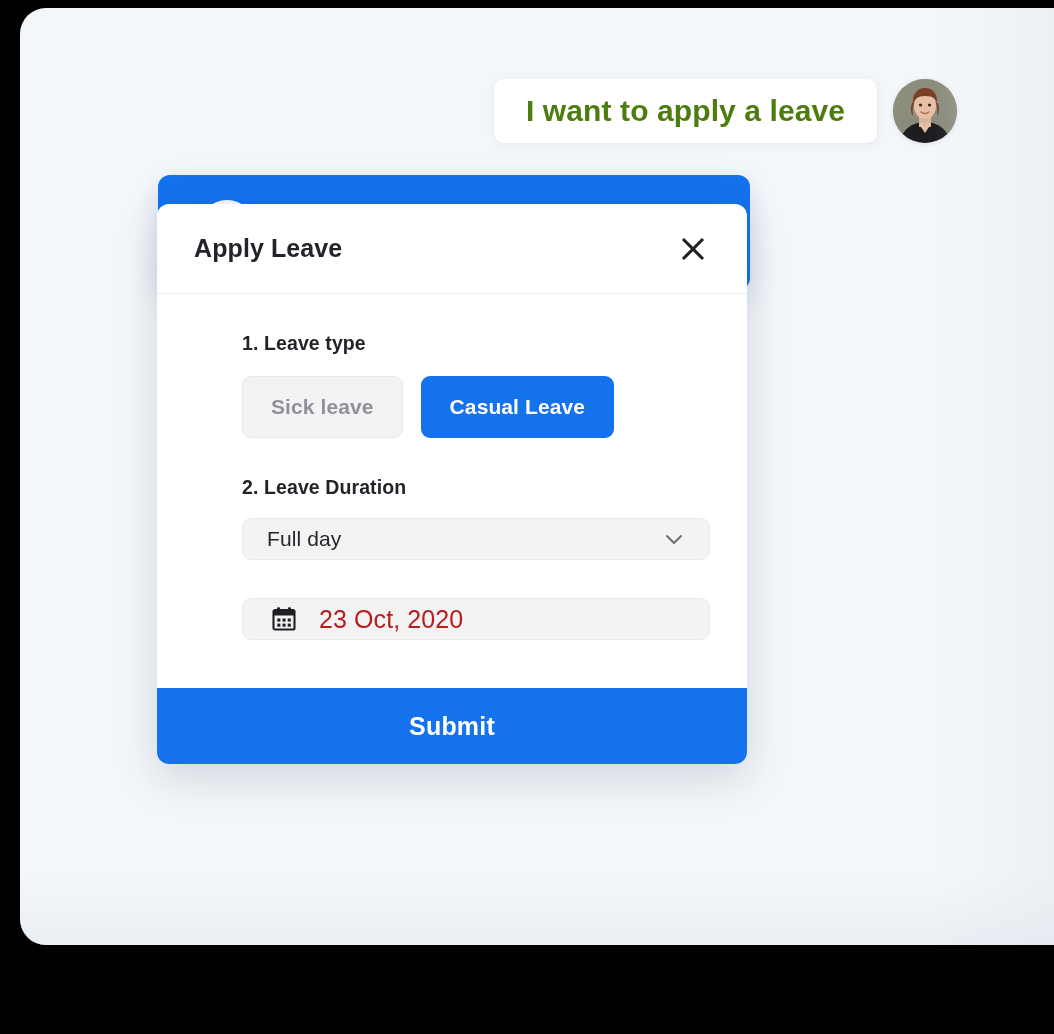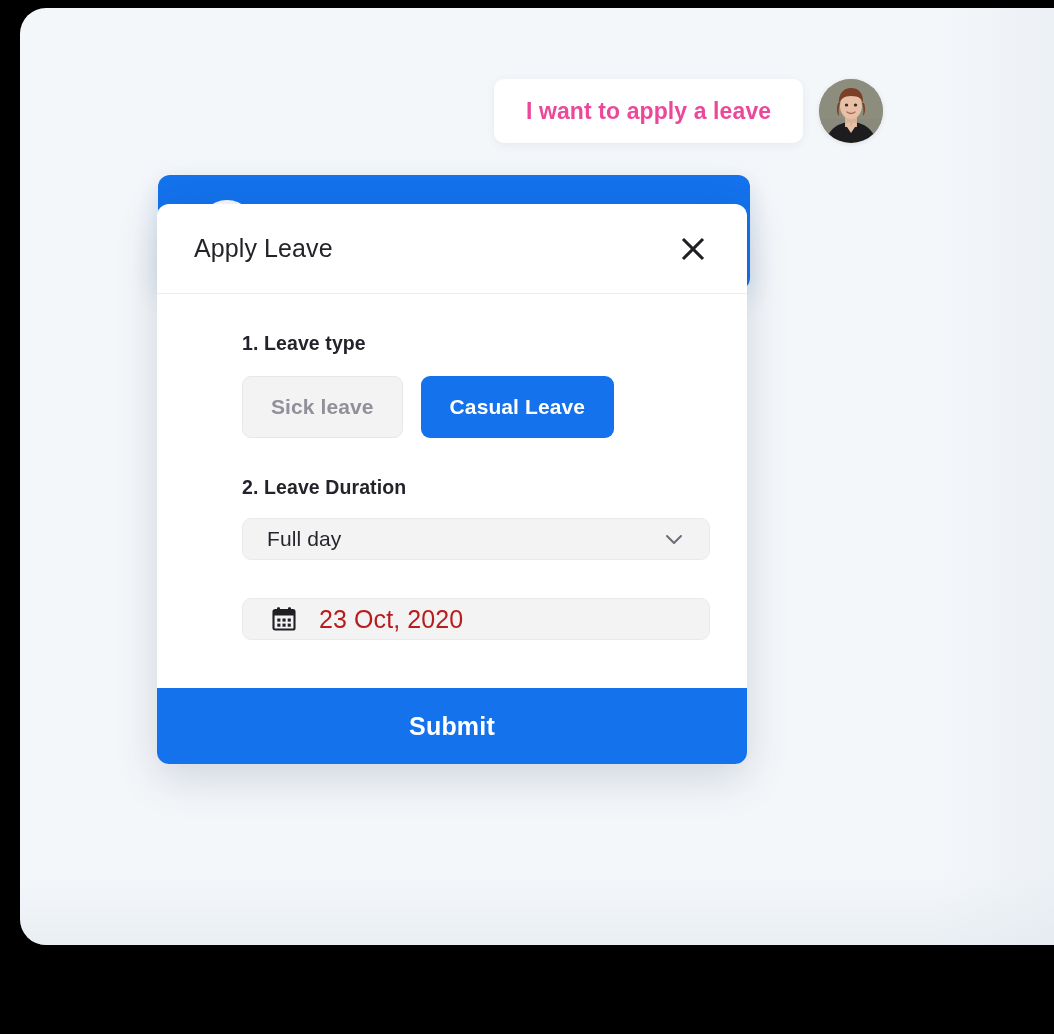--- a/index.html
+++ b/index.html
@@ -60,23 +60,23 @@
   #user-message-bubble {
     background: #ffffff;
     border-radius: 10px;
     height: 64px;
     display: flex;
     align-items: center;
     padding: 0 32px;
     box-shadow: 0 2px 10px rgba(24,45,80,0.07);
   }
   #user-message-text {
-    font-size: 23px;
-    font-weight: bold;
-    color: #ec4899;
+    font-size: 30px;
+    font-weight: bold;
+    color: #4d7c0f;
     letter-spacing: 0.1px;
     white-space: nowrap;
   }
   #avatar {
     width: 64px;
     height: 64px;
     border-radius: 50%;
     overflow: hidden;
     flex: none;
     box-shadow: 0 1px 5px rgba(24,45,80,0.12);
@@ -121,21 +121,21 @@
     height: 90px;
     display: flex;
     align-items: center;
     justify-content: space-between;
     padding: 0 36px 0 37px;
     border-bottom: 1px solid #ededf1;
     box-sizing: border-box;
   }
   #dialog-title {
     font-size: 25px;
-    font-weight: normal;
+    font-weight: bold;
     color: #23232a;
     letter-spacing: 0.1px;
   }
   #close-button {
     width: 36px;
     height: 36px;
     display: flex;
     align-items: center;
     justify-content: center;
     cursor: pointer;

